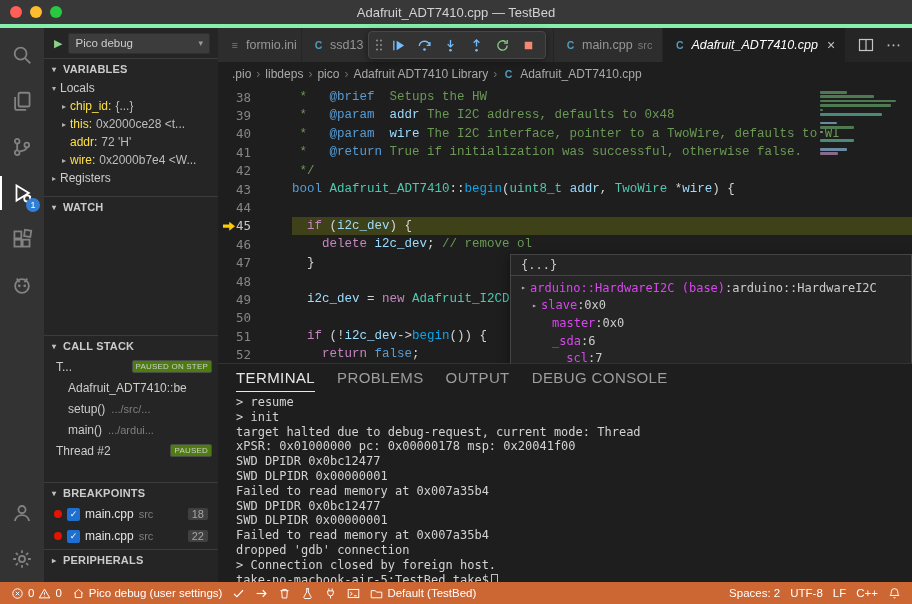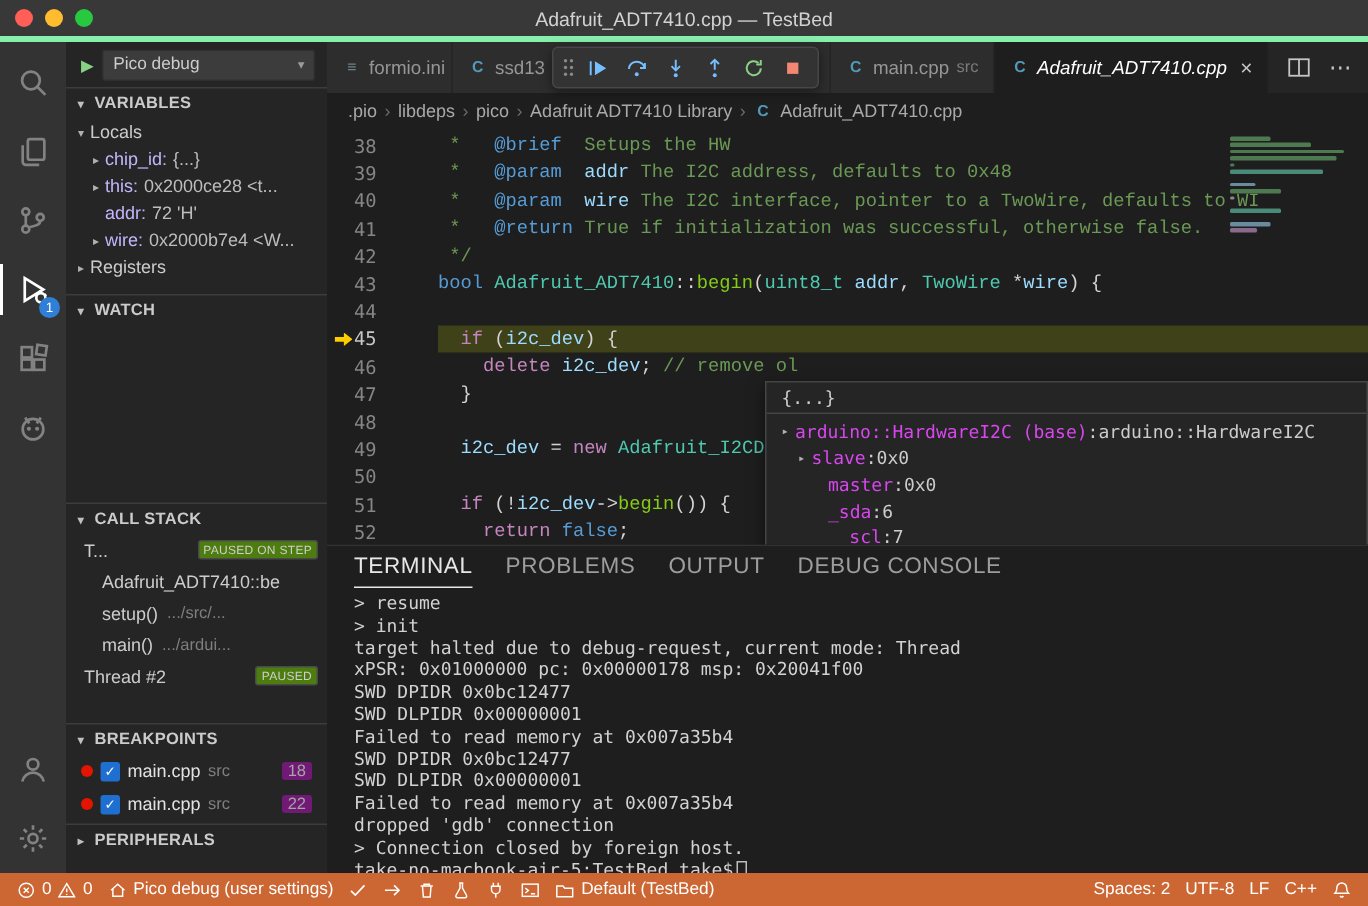--- a/index.html
+++ b/index.html
@@ -48,35 +48,35 @@
   .sec-vars .sec-body { height:117px; }
   .sec-watch .sec-body { height:118px; }
   .sec-stack .sec-body { height:126px; }
   .sec-bp .sec-body { height:46px; }
   .tree-row { height:18px; display:flex; align-items:center; white-space:nowrap; overflow:hidden;
     cursor:pointer; }
   .tree-row .chev { width:12px; font-size:8px; color:#b0b0b0; text-align:center; flex:none; }
   .tree-row.group .chev { margin-left:4px; }
   .tree-row.var .chev { margin-left:14px; }
   .group-label { color:#cccccc; }
-  .var-name { color:#c4b5fd; }
+  .var-name { color:#fde047; }
   .var-value { color:#bdbdbd; margin-left:4px; overflow:hidden; text-overflow:ellipsis; }
   .cs-row { height:21px; display:flex; align-items:center; padding:0 6px 0 12px; gap:6px; cursor:pointer; }
   .cs-row.frame { padding-left:24px; }
   .cs-label { color:#cccccc; white-space:nowrap; overflow:hidden; text-overflow:ellipsis; }
   .cs-detail { color:#7f7f7f; font-size:11px; white-space:nowrap; }
   .cs-badge { margin-left:auto; background:#4d7c0f; border:1px solid #4a4a4a; color:#cfcfcf;
     font-size:8px; padding:1px 3px; border-radius:2px; flex:none; letter-spacing:.2px; }
   .bp-row { height:22px; display:flex; align-items:center; gap:5px; padding:0 10px; }
   .bp-dot { width:8px; height:8px; border-radius:50%; background:#e51400; flex:none; }
   .bp-check { width:13px; height:13px; background:#1f6fd0; border-radius:2px; color:#fff;
     font-size:9px; display:flex; align-items:center; justify-content:center; flex:none; cursor:pointer; }
   .bp-file { color:#e2e2e2; }
   .bp-detail { color:#7f7f7f; font-size:11px; }
-  .bp-line { margin-left:auto; color:#a5a5a5; font-size:11px; background:#701a75; padding:0 4px; border-radius:2px; }
+  .bp-line { margin-left:auto; color:#a5a5a5; font-size:11px; background:#404040; padding:0 4px; border-radius:2px; }
 
   
   .editor-region { flex:1; display:flex; flex-direction:column; position:relative; min-width:0; }
   .tabbar { height:34px; background:#252526; display:flex; align-items:stretch; position:relative; flex:none; }
   .tab { display:flex; align-items:center; gap:5px; padding:0 10px; background:#2d2d2d;
     color:#969696; font-size:12.5px; border-right:1px solid #252526; cursor:pointer;
     white-space:nowrap; overflow:hidden; flex:none; }
   .tab.t1 { width:84px; }
   .tab.t2 { width:252px; }
   .tab.active { background:#1e1e1e; color:#fff; }
@@ -112,21 +112,21 @@
   .g-line { height:18.4px; display:flex; align-items:center; justify-content:flex-end;
     padding-right:13px; position:relative; }
   .g-line.cur { color:#c6c6c6; }
   .dbg-arrow { position:absolute; left:5px; top:5px; width:12px; height:9px; background:#ffcc00;
     clip-path:polygon(0 32%,52% 32%,52% 0,100% 50%,52% 100%,52% 68%,0 68%); }
   .code { flex:1; padding-top:2px; font-family:Liberation Mono, monospace; font-size:12.5px;
     min-width:0; overflow:hidden;margin-left:28px; }
   .c-line { height:18.4px; line-height:18.4px; white-space:pre; }
   .c-line.cur { background:#3f4119; }
   .c-cm{color:#6a9955} .c-doc{color:#569cd6} .c-kw{color:#569cd6} .c-ctl{color:#c586c0}
-  .c-ty{color:#4ec9b0} .c-fn{color:#84cc16} .c-var{color:#9cdcfe} .c-pun{color:#d4d4d4}
+  .c-ty{color:#4ec9b0} .c-fn{color:#0ea5e9} .c-var{color:#9cdcfe} .c-pun{color:#d4d4d4}
 
   .minimap { position:absolute; top:0; right:10px; width:82px; padding-top:5px; display:flex;
     flex-direction:column; gap:1.8px; align-items:flex-start; cursor:pointer; }
   .mm-line { height:2.6px; border-radius:1px; width:0; }
 
   
   .hover { position:absolute; left:292px; right:0; top:168px; height:192px; background:#252526;
     border:1px solid #454545; z-index:30; display:flex; flex-direction:column;
     font-family:"DejaVu Sans Mono",monospace; font-size:12px; box-shadow:0 3px 10px rgba(0,0,0,.5); }
   .hover-header { padding:3px 10px; border-bottom:1px solid #454545; color:#cccccc; flex:none; }

